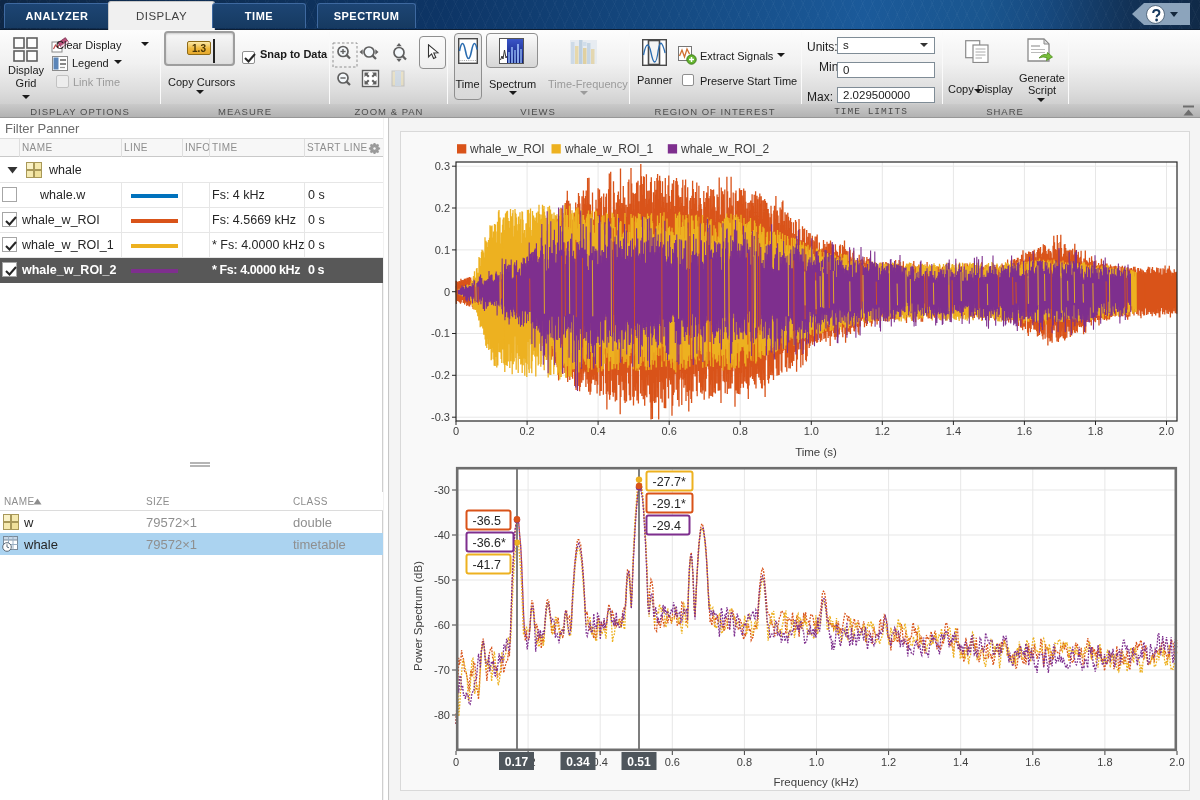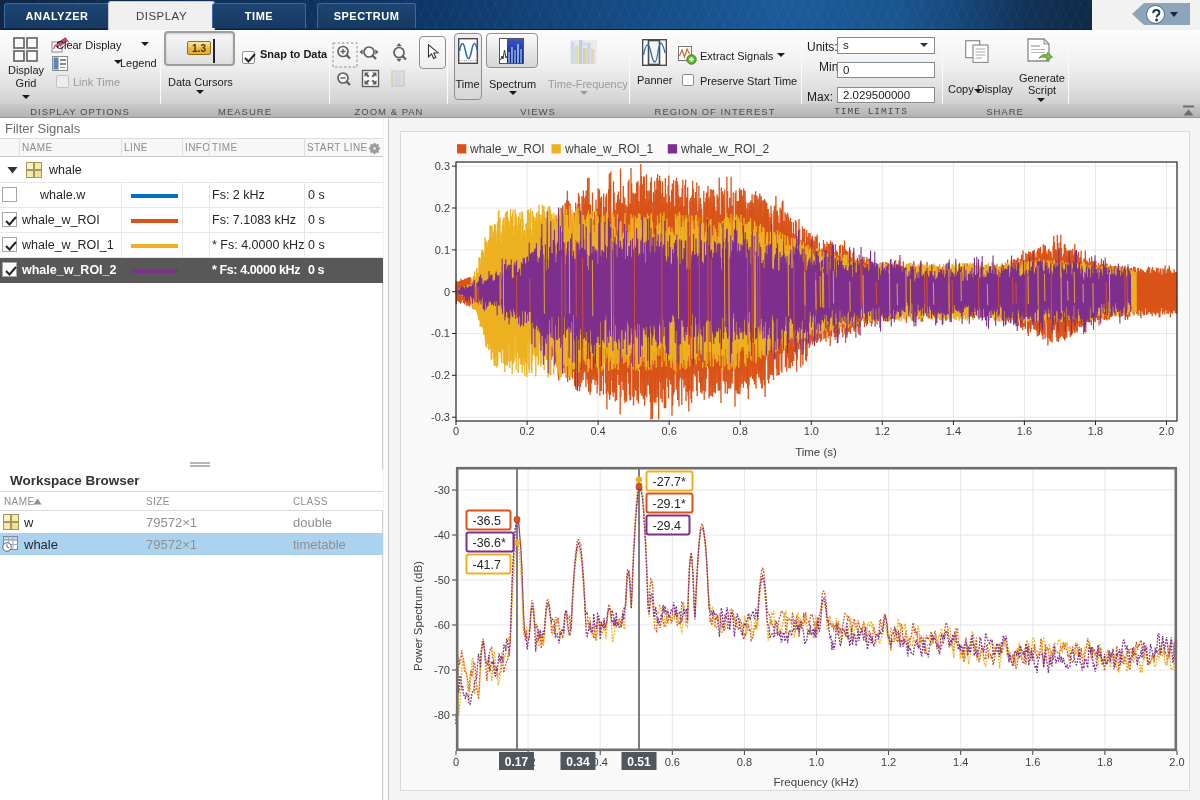--- a/index.html
+++ b/index.html
@@ -1,18 +1,18 @@
 <!DOCTYPE html>
 <html><head><meta charset="utf-8"><title>Signal Analyzer</title>
 <style>
 *{margin:0;padding:0;box-sizing:border-box;}
 html,body{width:1200px;height:800px;overflow:hidden;font-family:"Liberation Sans",sans-serif;background:#f2f2f2;}
 .abs{position:absolute;}
 
-#topbar{position:absolute;left:0;top:0;width:1092px;height:30px;
+#topbar{position:absolute;left:0;top:0;width:1200px;height:30px;
  background:linear-gradient(90deg,#0e2746 0%,#0e2d52 15%,#0d3566 37%,#154a82 56%,#1b5a9a 72%,#1a568f 82%,#174a80 87%,#123257 94%,#102a48 100%);
  border-bottom:1px solid #0d1e33;}
 #topbar .mesh{position:absolute;left:0;top:0;width:1200px;height:29px;
  background:repeating-linear-gradient(115deg,rgba(255,255,255,0.028) 0 1px,transparent 1px 9px),
             repeating-linear-gradient(65deg,rgba(255,255,255,0.028) 0 1px,transparent 1px 9px);}
 .tab{position:absolute;top:3px;height:25px;line-height:25px;text-align:center;
  color:#fff;font-size:11px;font-weight:bold;letter-spacing:0.5px;
  background:linear-gradient(#1d4574,#163a61);border:1px solid #3e69a0;border-bottom:none;
  border-radius:3px 3px 0 0;}
 .tab.sel{top:1px;height:29px;line-height:29px;background:#f0f0f0;border:1px solid #c8c8c8;border-bottom:none;color:#404040;font-weight:normal;font-size:11.5px;}
@@ -108,29 +108,29 @@
 </svg>
 <div class="rtext" style="left:56px;top:38.5px;">Clear Display</div>
     <div class="drop" style="left:141px;top:41.5px;"></div>
 <svg class="abs" style="left:52px;top:56px;" width="16" height="15">
  <rect x="0.5" y="0.5" width="15" height="14" fill="#fff" stroke="#8a8a8a"></rect>
  <rect x="1.5" y="1.5" width="5" height="12" fill="#5b85b8"></rect>
  <line x1="8" y1="4" x2="14" y2="4" stroke="#555" stroke-width="1.4"></line>
  <line x1="8" y1="8" x2="14" y2="8" stroke="#555" stroke-width="1.4"></line>
  <line x1="8" y1="11.5" x2="13" y2="11.5" stroke="#999" stroke-width="1.2"></line>
 </svg>
-<div class="rtext" style="left:72px;top:57px;margin-left:48px;">Legend</div>
+<div class="rtext" style="left:72px;top:57px;">Legend</div>
     <div class="drop" style="left:114px;top:60px;"></div>
 <div class="cb dis" style="left:56px;top:75px;"></div>
 <div class="rtext rgray" style="left:73px;top:75.5px;">Link Time</div>
 
 <div class="abs" style="left:164px;top:31px;width:71px;height:35px;border:2px solid #9e9e9e;border-radius:4px;background:linear-gradient(#f7f7f7,#e0e0e0);box-shadow:inset 0 1px 2px rgba(0,0,0,0.18);"></div>
 <div class="abs" style="left:187px;top:41px;width:24px;height:14px;border:1px solid #8f6b17;border-radius:2px;background:linear-gradient(#fce9a8,#eeb83c 55%,#e5a92e);color:#4a3505;font-size:10px;font-weight:bold;text-align:center;line-height:13px;">1.3</div>
 <div class="abs" style="left:213px;top:39px;width:1.5px;height:24px;background:#222;"></div>
-<div class="rtext" style="left:168px;top:76px;">Data Cursors</div>
+<div class="rtext" style="left:168px;top:76px;">Copy Cursors</div>
     <div class="drop" style="left:196px;top:90px;"></div>
 <div class="cb" style="left:242px;top:50.5px;">
       <svg width="16" height="16">
         <polyline points="3,8 6.5,11.5 13,4" style="fill:none;stroke:#262626;stroke-width:2"></polyline>
       </svg>
     </div>
 <div class="rtext" style="left:260px;top:48px;font-weight:bold;">Snap to Data</div>
 
 <svg class="abs" style="left:330px;top:40px;" width="120px" height="55">
  <rect x="3" y="3" width="24" height="24" fill="none" stroke="#909090" stroke-dasharray="2.5 2" stroke-width="1"></rect>
@@ -267,21 +267,21 @@
 <div class="slabel" style="left:715px;">REGION OF INTEREST</div>
 <div class="slabel" style="left:871px;font-family:Liberation Mono, monospace;">TIME LIMITS</div>
 <div class="slabel" style="left:1005px;">SHARE</div>
 <svg class="abs" style="left:1182px;top:104.5px;" width="13" height="12">
     <line x1="1" y1="1.5" x2="12" y2="1.5" stroke="#6e6e6e" stroke-width="2"></line>
     <path d="M6.5,4.5 L11.5,10.5 H1.5 Z" fill="#6e6e6e"></path>
   </svg>
 <div id="chartbg"></div>
 
 <div id="lpanel">
- <div id="filterbox">Filter Signals</div>
+ <div id="filterbox">Filter Panner</div>
  <div id="thead">
   <span style="left:22px;">NAME</span>
       <span style="left:124px;">LINE</span>
   <span style="left:185px;">INFO</span>
       <span style="left:212px;">TIME</span>
   <span style="left:307px;">START LINE</span>
  </div>
  <svg class="abs" style="left:368px;top:24px;" width="13" height="13">
       <line x1="6.5" y1="6.5" x2="12.1" y2="6.5" stroke="#9a9a9a" stroke-width="2"></line>
       <line x1="6.5" y1="6.5" x2="10.461374307336317" y2="10.458221014190048" stroke="#9a9a9a" stroke-width="2"></line>
@@ -312,34 +312,34 @@
  <span style="position:absolute;left:49px;top:6px;">whale</span>
     </div>
     <div class="trow" style="top:65px;">
  <div class="ck"></div>
       <div class="vline" style="left:120.5px;"></div>
       <div class="vline" style="left:182px;"></div>
       <div class="vline" style="left:209px;"></div>
       <div class="vline" style="left:304px;"></div>
  <span class="nm" style="left:40px;">whale.w</span>
  <div class="sw" style="background:#0072BD;"></div>
- <span class="tm">Fs: 2 kHz</span>
+ <span class="tm">Fs: 4 kHz</span>
       <span class="st">0 s</span>
     </div>
     <div class="trow" style="top:90px;">
  <div class="ck"><svg width="16" height="16">
           <polyline points="3,8 6.5,11.5 13,4" style="fill:none;stroke:#262626;stroke-width:2"></polyline>
         </svg></div>
       <div class="vline" style="left:120.5px;"></div>
       <div class="vline" style="left:182px;"></div>
       <div class="vline" style="left:209px;"></div>
       <div class="vline" style="left:304px;"></div>
  <span class="nm" style="left:22px;">whale_w_ROI</span>
  <div class="sw" style="background:#D95319;"></div>
- <span class="tm">Fs: 7.1083 kHz</span>
+ <span class="tm">Fs: 4.5669 kHz</span>
       <span class="st">0 s</span>
     </div>
     <div class="trow" style="top:115px;">
  <div class="ck"><svg width="16" height="16">
           <polyline points="3,8 6.5,11.5 13,4" style="fill:none;stroke:#262626;stroke-width:2"></polyline>
         </svg></div>
       <div class="vline" style="left:120.5px;"></div>
       <div class="vline" style="left:182px;"></div>
       <div class="vline" style="left:209px;"></div>
       <div class="vline" style="left:304px;"></div>
@@ -352,21 +352,20 @@
  <div class="ck"><svg width="16" height="16">
           <polyline points="3,8 6.5,11.5 13,4" style="fill:none;stroke:#262626;stroke-width:2"></polyline>
         </svg></div>
  <span class="nm" style="left:22px;">whale_w_ROI_2</span>
  <div class="sw" style="background:#7E2F8E;"></div>
  <span class="tm">* Fs: 4.0000 kHz</span>
       <span class="st">0 s</span>
     </div>
  <div id="wsplit1"></div>
     <div id="wsplit2"></div>
- <div id="wtitle">Workspace Browser</div>
  <div id="whead">
    <span style="left:4px;">NAME</span>
    <svg class="abs" style="left:33px;top:6px;" width="9" height="7">
         <path d="M4.5,0.5 l4,6 h-8 z" fill="#8d8d8d"></path>
       </svg>
    <span style="left:146px;">SIZE</span>
       <span style="left:293px;">CLASS</span>
  </div>
  <div class="wrow" style="top:393px;">
       <svg class="abs" style="left:3px;top:3px;" width="16" height="16">

